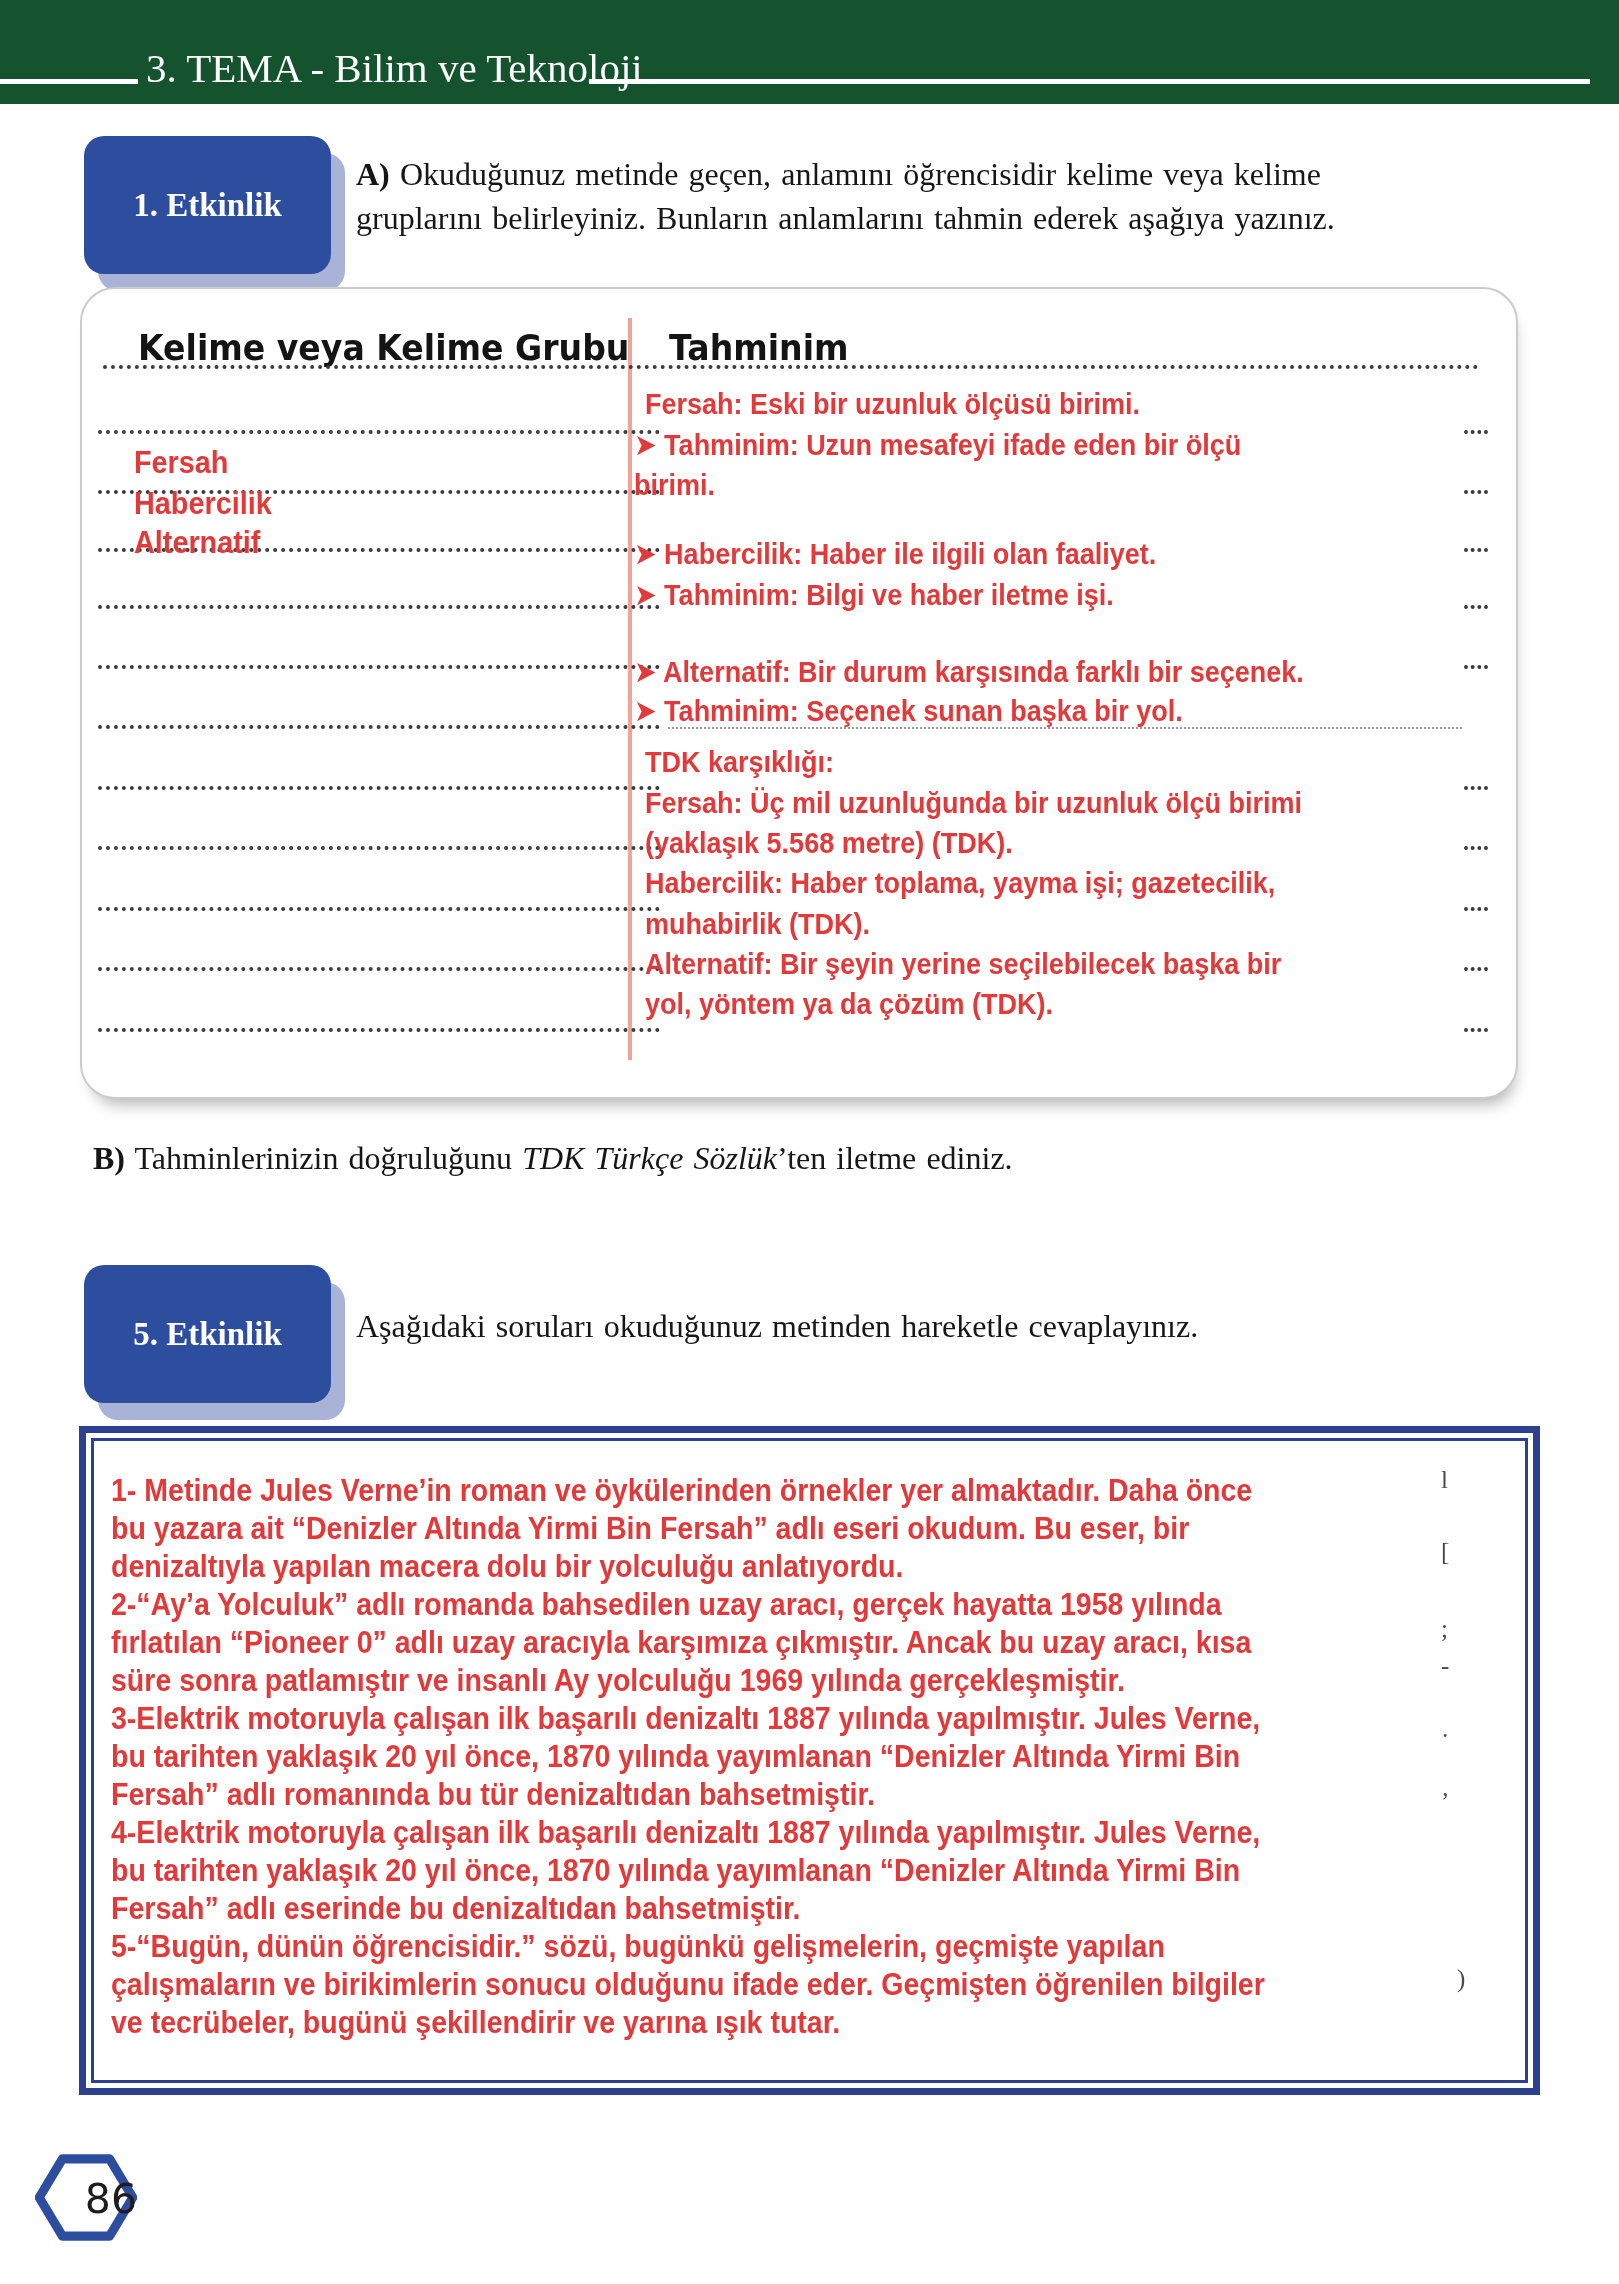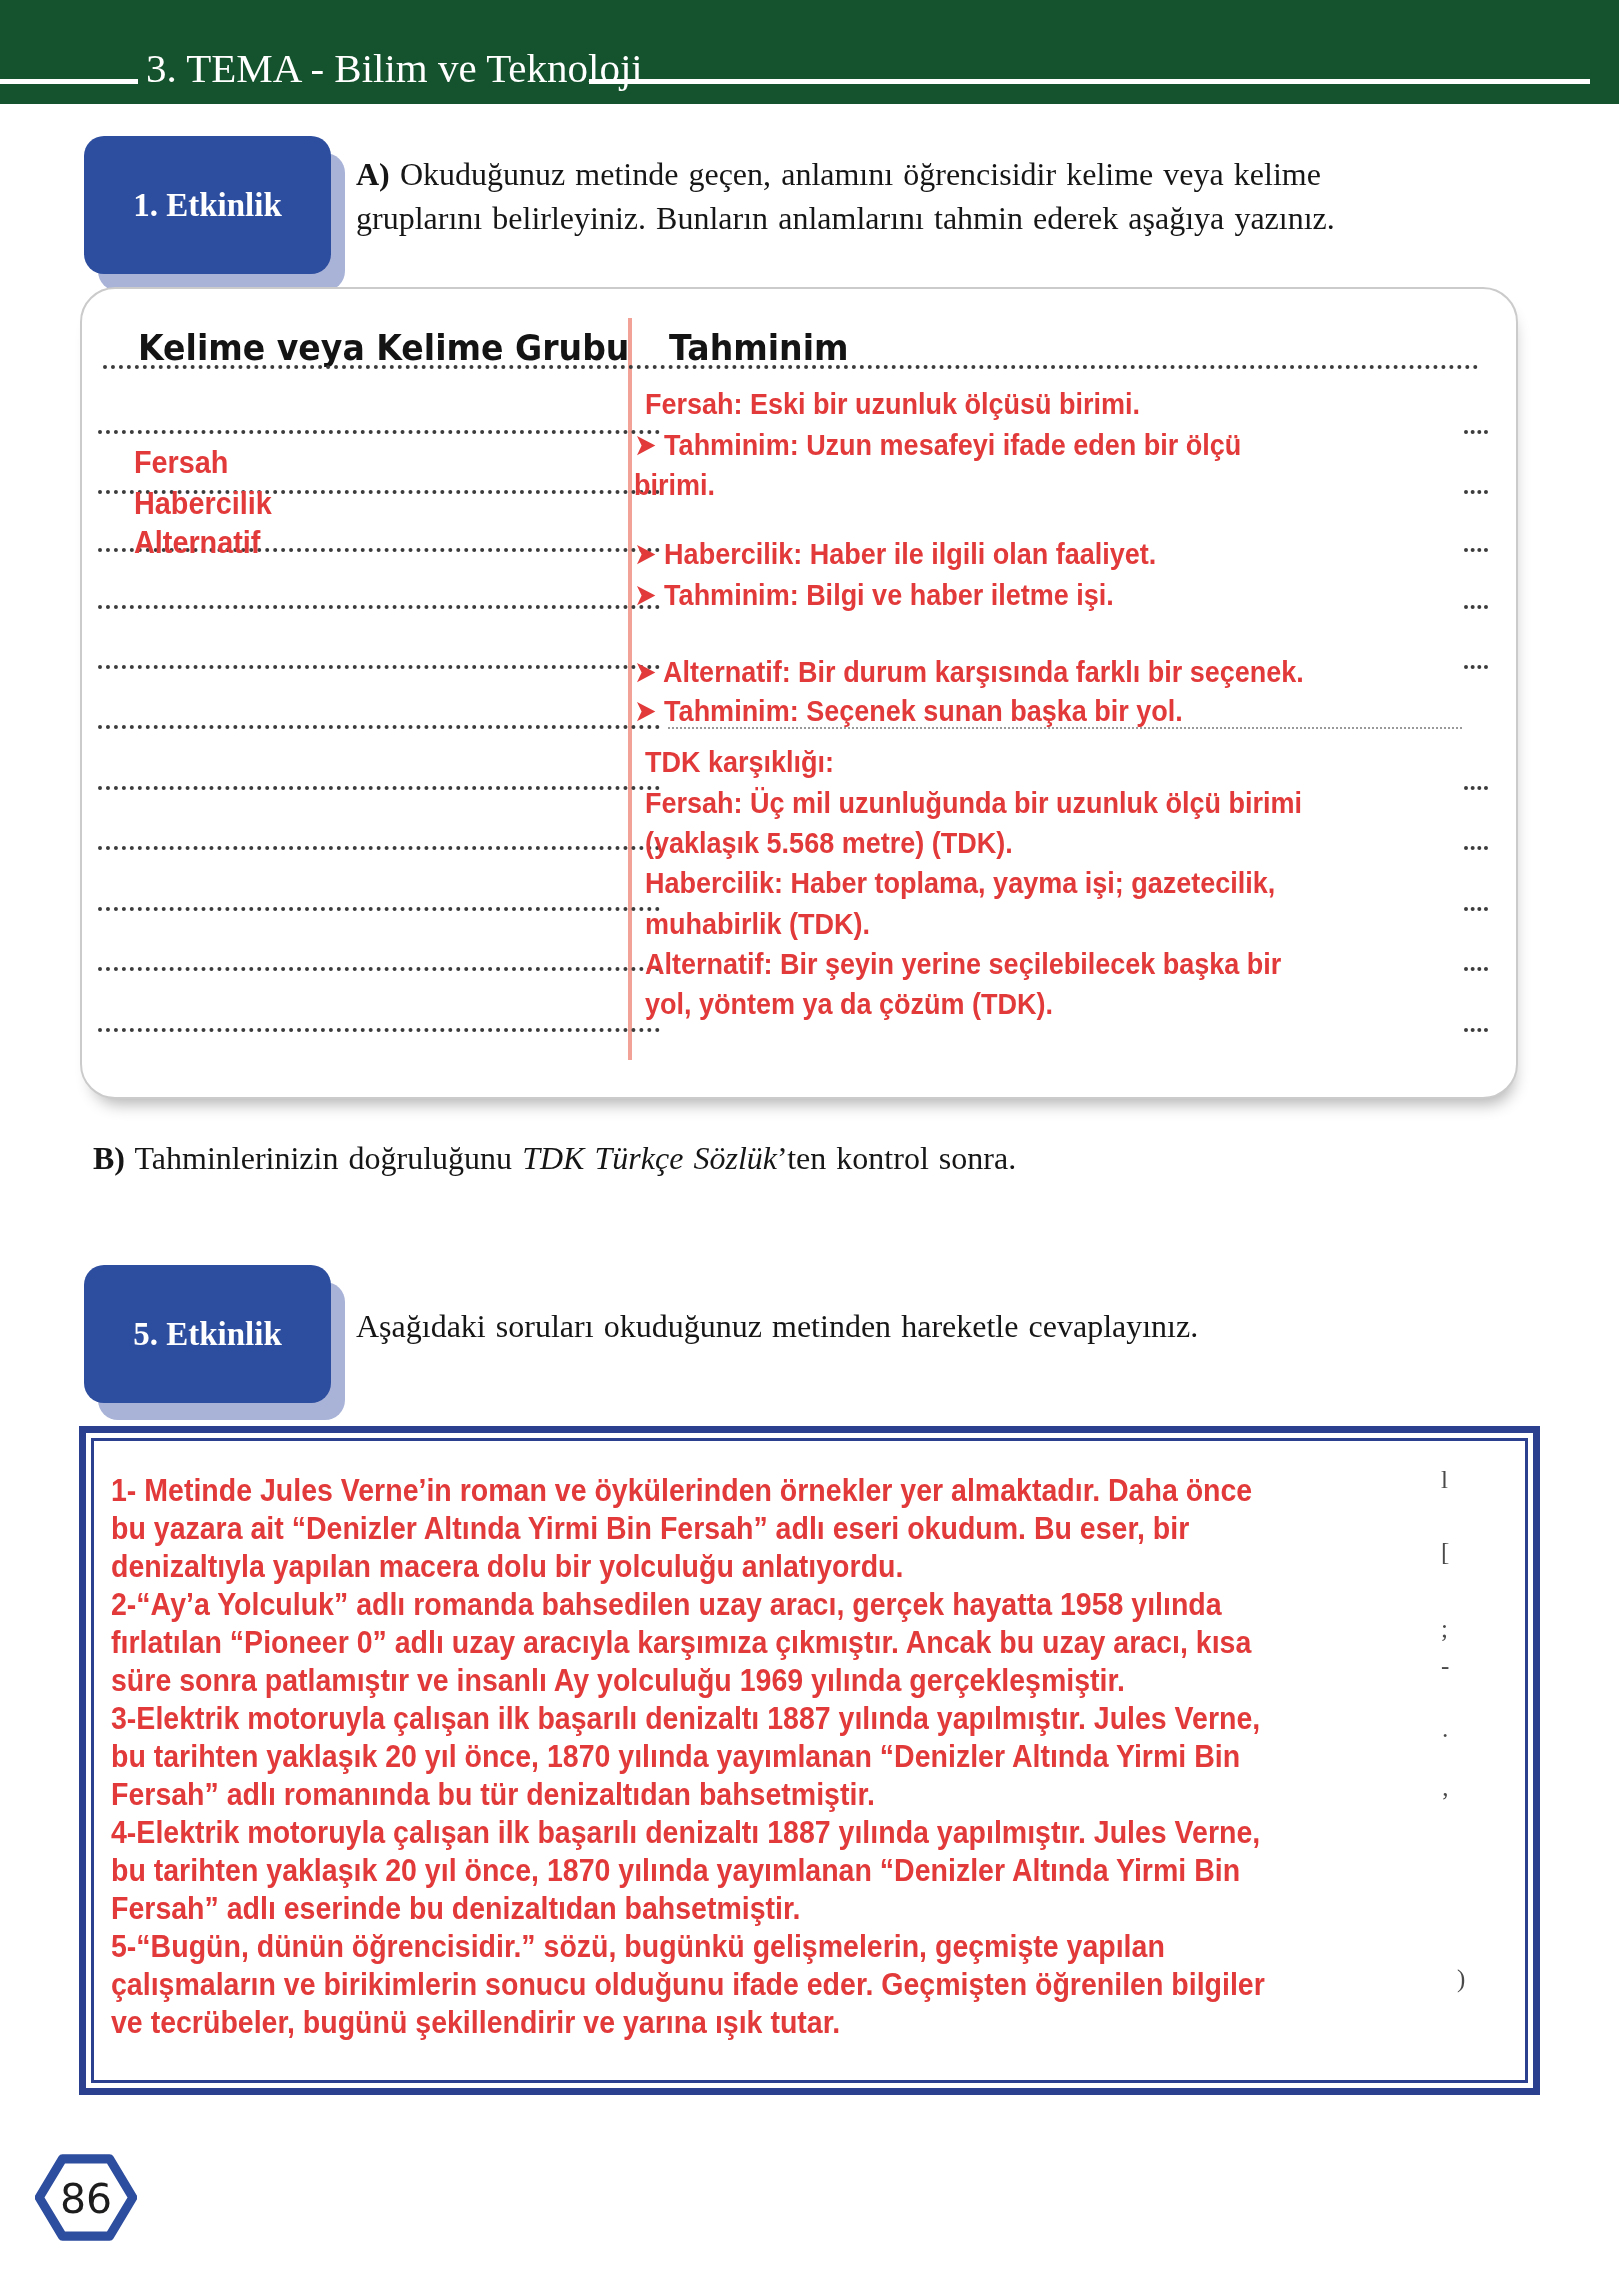--- a/index.html
+++ b/index.html
@@ -41,21 +41,21 @@
         border:7.7px solid #2b418f;padding:4.9px;}
   .box2-inner{width:100%;height:100%;box-sizing:border-box;border:3.5px solid #2b418f;}
   .ans-lines{position:absolute;left:111px;top:1472px;}
   .ans-lines div{height:38px;line-height:38px;color:#e23a3a;font-weight:bold;font-size:31px;
         white-space:nowrap;transform:scaleX(0.92);transform-origin:0 50%;}
   .mark{position:absolute;left:1441px;color:#2b2b2b;font-family:"Liberation Serif","DejaVu Serif",serif;
         font-size:25px;opacity:0.85;}
 
   
   .hex-wrap{position:absolute;left:35px;top:2151px;width:102px;height:93px;}
-  .hex-num{position:absolute;left:0;top:24px;width:102px;text-align:center;font-size:41px;color:#1d1d1d;
+  .hex-num{position:absolute;left:0;top:24px;width:102px;text-align:right;font-size:41px;color:#1d1d1d;
         font-family:"DejaVu Sans","Liberation Sans",sans-serif;}
 </style>
 </head>
 <body>
 
 <div id="page">
 
   <div class="banner">
     <div class="banner-line" style="left:0;width:138px;"></div>
     <div class="banner-title">3. TEMA - Bilim ve Teknoloji</div>
@@ -118,21 +118,21 @@
   <div class="red" style="left:645px;top:745px;">TDK karşıklığı:</div>
   <div class="red" style="left:645px;top:786px;">Fersah: Üç mil uzunluğunda bir uzunluk ölçü birimi</div>
   <div class="red" style="left:645px;top:826px;">(yaklaşık 5.568 metre) (TDK).</div>
   <div class="red" style="left:645px;top:866px;">Habercilik: Haber toplama, yayma işi; gazetecilik,</div>
   <div class="red" style="left:645px;top:907px;">muhabirlik (TDK).</div>
   <div class="red" style="left:645px;top:947px;">Alternatif: Bir şeyin yerine seçilebilecek başka bir</div>
   <div class="red" style="left:645px;top:987px;">yol, yöntem ya da çözüm (TDK).</div>
 
   <div class="serif-line" style="left:93px;top:1140px;">
     <b>B)</b>
-    <span>Tahminlerinizin doğruluğunu </span><i>TDK Türkçe Sözlük</i><span>’ten kontrol sonra.</span>
+    <span>Tahminlerinizin doğruluğunu </span><i>TDK Türkçe Sözlük</i><span>’ten iletme ediniz.</span>
   </div>
 
   <div class="badge" style="top:1265px;">
     <span>5. Etkinlik</span>
   </div>
   <div class="serif-line" style="left:356px;top:1308px;">Aşağıdaki soruları okuduğunuz metinden hareketle cevaplayınız.</div>
 
   <div class="box2">
     <div class="box2-inner"></div>
   </div>

